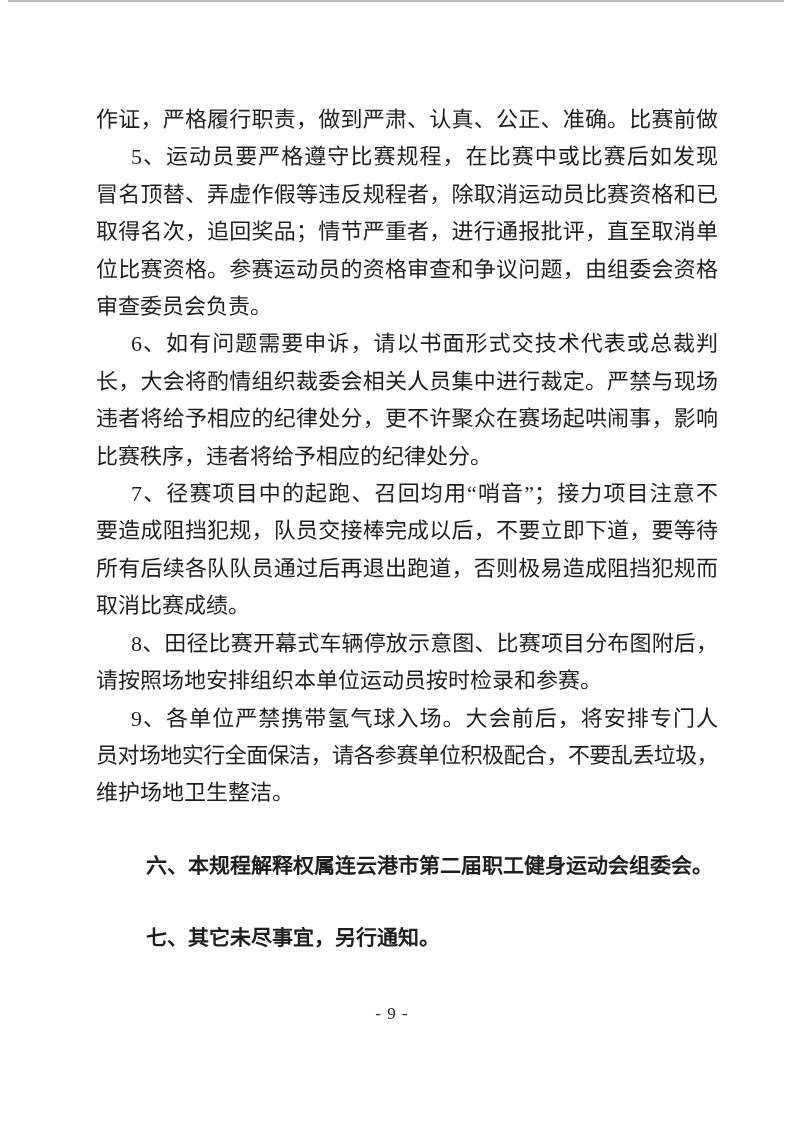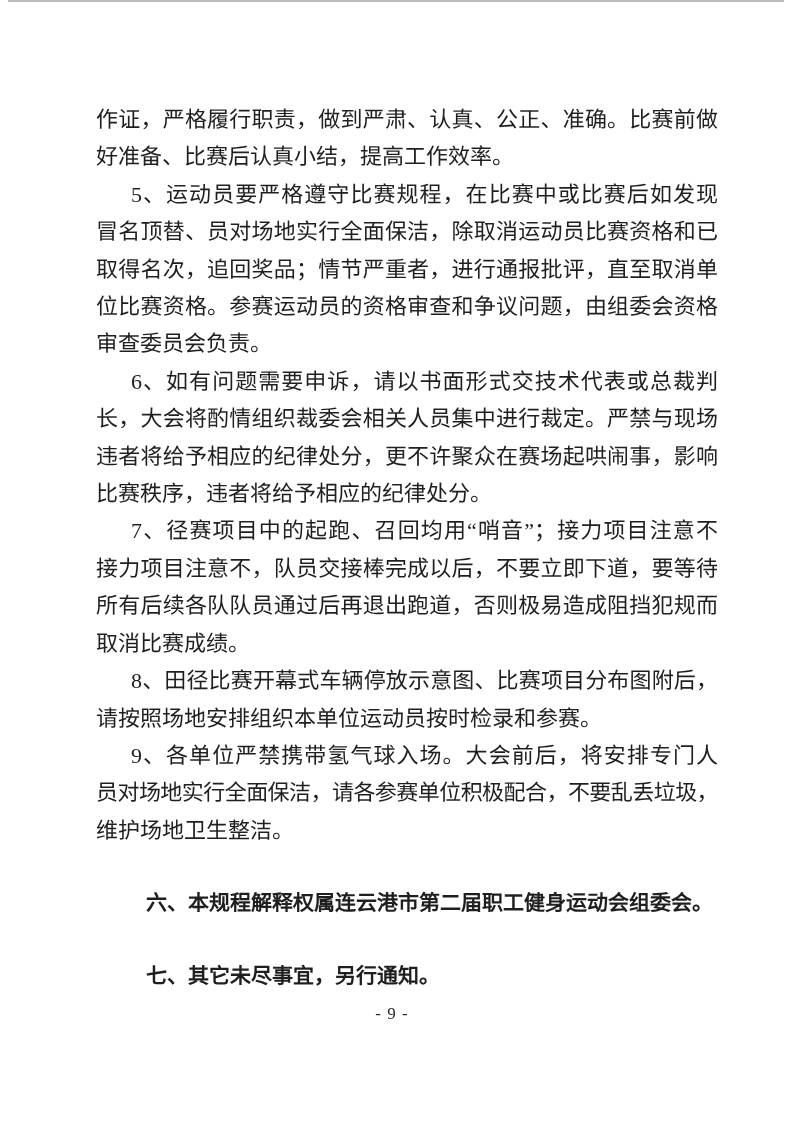--- a/index.html
+++ b/index.html
@@ -61,32 +61,31 @@
     font-family: "Liberation Serif", "DejaVu Serif", serif;
   }
 </style>
 </head>
 <body>
 
 <div class="page">
   <div class="scan-edge-top"></div>
   <div class="text-body">
       <div class="line fill">作证，严格履行职责，做到严肃、认真、公正、准确。比赛前做</div>
-      <div class="line">好准备、比赛后认真小结，提高工作效率。</div>
       <div class="line fill indent-num">5、运动员要严格遵守比赛规程，在比赛中或比赛后如发现</div>
-      <div class="line fill">冒名顶替、员对场地实行全面保洁，除取消运动员比赛资格和已</div>
+      <div class="line fill">冒名顶替、弄虚作假等违反规程者，除取消运动员比赛资格和已</div>
       <div class="line fill">取得名次，追回奖品；情节严重者，进行通报批评，直至取消单</div>
       <div class="line fill">位比赛资格。参赛运动员的资格审查和争议问题，由组委会资格</div>
       <div class="line">审查委员会负责。</div>
       <div class="line fill indent-num">6、如有问题需要申诉，请以书面形式交技术代表或总裁判</div>
       <div class="line fill">长，大会将酌情组织裁委会相关人员集中进行裁定。严禁与现场</div>
       <div class="line fill">违者将给予相应的纪律处分，更不许聚众在赛场起哄闹事，影响</div>
       <div class="line">比赛秩序，违者将给予相应的纪律处分。</div>
       <div class="line fill indent-num">7、径赛项目中的起跑、召回均用“哨音”；接力项目注意不</div>
-      <div class="line fill">接力项目注意不，队员交接棒完成以后，不要立即下道，要等待</div>
+      <div class="line fill">要造成阻挡犯规，队员交接棒完成以后，不要立即下道，要等待</div>
       <div class="line fill">所有后续各队队员通过后再退出跑道，否则极易造成阻挡犯规而</div>
       <div class="line">取消比赛成绩。</div>
       <div class="line fill indent-num">8、田径比赛开幕式车辆停放示意图、比赛项目分布图附后，</div>
       <div class="line">请按照场地安排组织本单位运动员按时检录和参赛。</div>
       <div class="line fill indent-num">9、各单位严禁携带氢气球入场。大会前后，将安排专门人</div>
       <div class="line fill tight">员对场地实行全面保洁，请各参赛单位积极配合，不要乱丢垃圾，</div>
       <div class="line">维护场地卫生整洁。</div>
       <div class="line indent-cjk bold">六、本规程解释权属连云港市第二届职工健身运动会组委会。</div>
       <div class="line indent-cjk bold">七、其它未尽事宜，另行通知。</div>
     </div>

